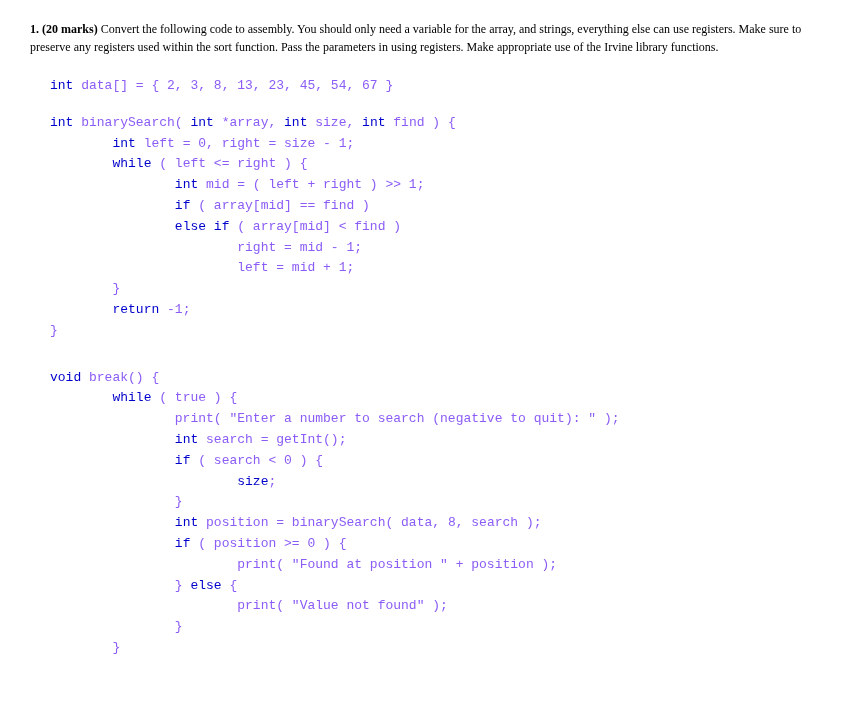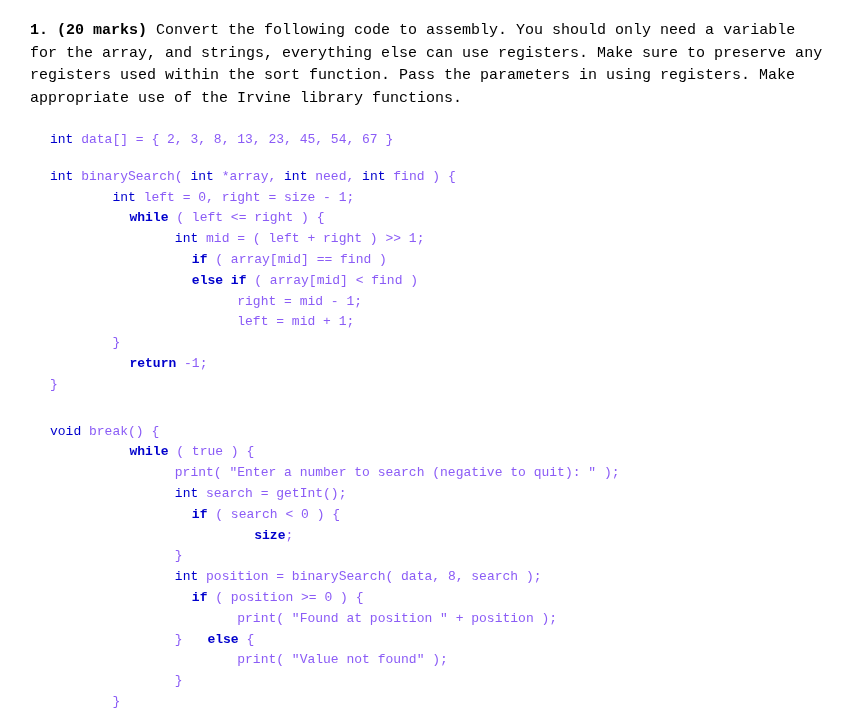--- a/index.html
+++ b/index.html
@@ -12,44 +12,43 @@
       background: #ffffff;
       font-family: Arial, sans-serif;
       font-size: 14px;
       color: #000000;
       padding: 20px 30px;
       width: 854px;
       min-height: 718px;
     }
 
     .question-text {
-      font-family: Liberation Mono, monospace;
-      font-size: 15px;
+      font-family: Liberation Serif, serif;
+      font-size: 12px;
       color: #000000;
       line-height: 1.5;
       margin-bottom: 20px;
     }
 
     .code-block {
       font-family: 'Courier New', Courier, monospace;
       font-size: 13px;
       line-height: 1.6;
       color: #000000;
     }
 
     .code-line {
       display: block;
       white-space: pre;
     }
 
     
     .kw {
       color: #0000cc;
-      font-weight: bold;
-      margin-left: 17px;
+      font-weight: normal;
     }
 
     .type {
       color: #0000cc;
       font-weight: normal;
     }
 
     .normal {
       color: #8b5cf6;
     }
@@ -62,21 +61,21 @@
     <strong>1. (20 marks)</strong> Convert the following code to assembly. You should only need a variable for the array, and strings, everything else can use registers. Make sure to preserve any registers used within the sort function. Pass the parameters in using registers. Make appropriate use of the Irvine library functions.
   </p>
 
   <div class="code-block">
 
     <div style="margin-bottom: 16px; margin-left: 20px;">
       <span class="code-line"><span class="type">int</span><span class="normal"> data[] = { 2, 3, 8, 13, 23, 45, 54, 67 }</span></span>
     </div>
 
     <div style="margin-bottom: 16px; margin-left: 20px;">
-      <span class="code-line"><span class="type">int</span><span class="normal"> binarySearch( </span><span class="type">int</span><span class="normal"> *array, </span><span class="type">int</span><span class="normal"> need, </span><span class="type">int</span><span class="normal"> find ) {</span></span>
+      <span class="code-line"><span class="type">int</span><span class="normal"> binarySearch( </span><span class="type">int</span><span class="normal"> *array, </span><span class="type">int</span><span class="normal"> size, </span><span class="type">int</span><span class="normal"> find ) {</span></span>
       <span class="code-line"><span class="normal">        </span><span class="type">int</span><span class="normal"> left = 0, right = size - 1;</span></span>
       <span class="code-line"><span class="normal">        </span><span class="kw">while</span><span class="normal"> ( left &lt;= right ) {</span></span>
       <span class="code-line"><span class="normal">                </span><span class="type">int</span><span class="normal"> mid = ( left + right ) &gt;&gt; 1;</span></span>
       <span class="code-line"><span class="normal">                </span><span class="kw">if</span><span class="normal"> ( array[mid] == find )</span></span>
       <span class="code-line"><span class="normal">                </span><span class="kw">else if</span><span class="normal"> ( array[mid] &lt; find )</span></span>
       <span class="code-line"><span class="normal">                        right = mid - 1;</span></span>
       <span class="code-line"><span class="normal">                        left = mid + 1;</span></span>
       <span class="code-line"><span class="normal">        }</span></span>
       <span class="code-line"><span class="normal">        </span><span class="kw">return</span><span class="normal"> -1;</span></span>
       <span class="code-line"><span class="normal">}</span></span>

